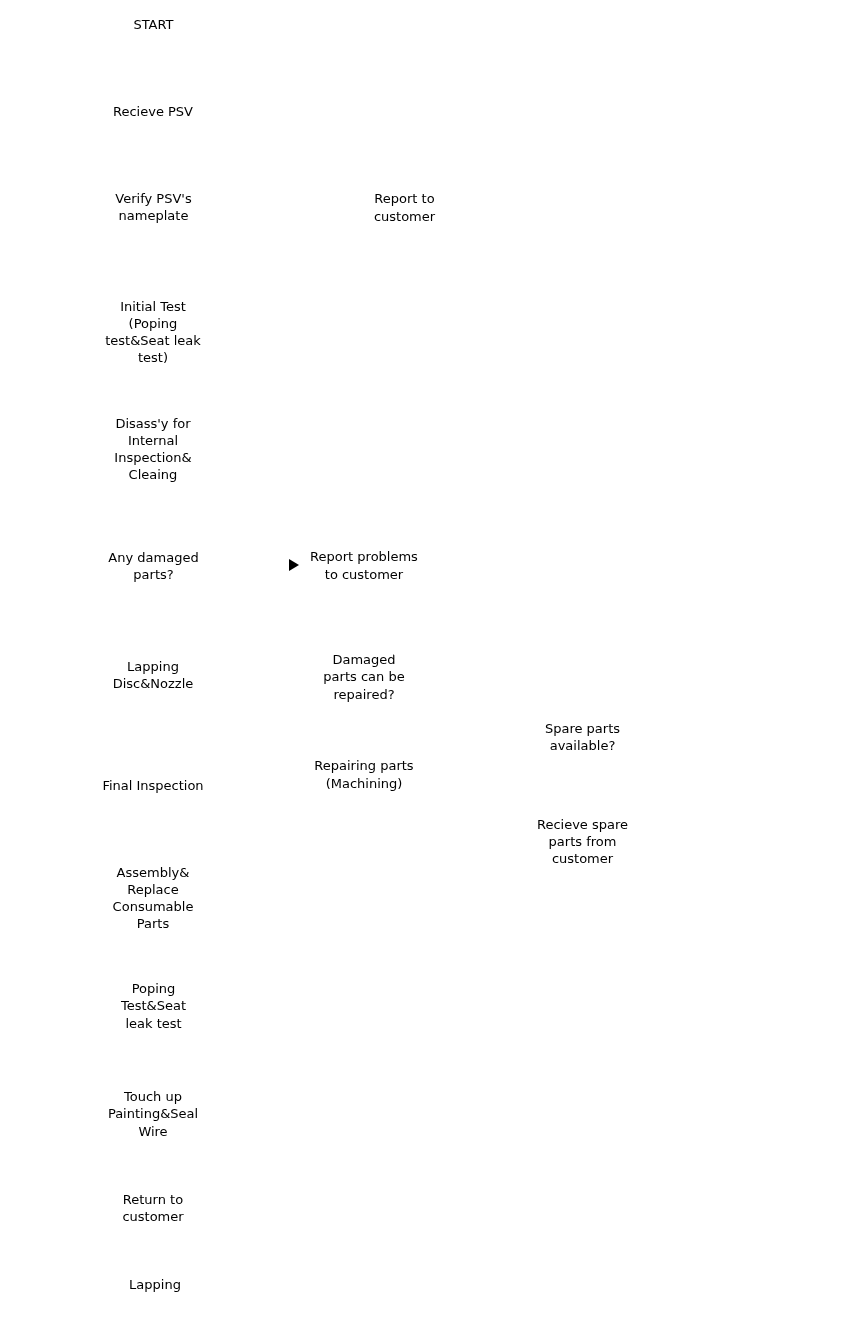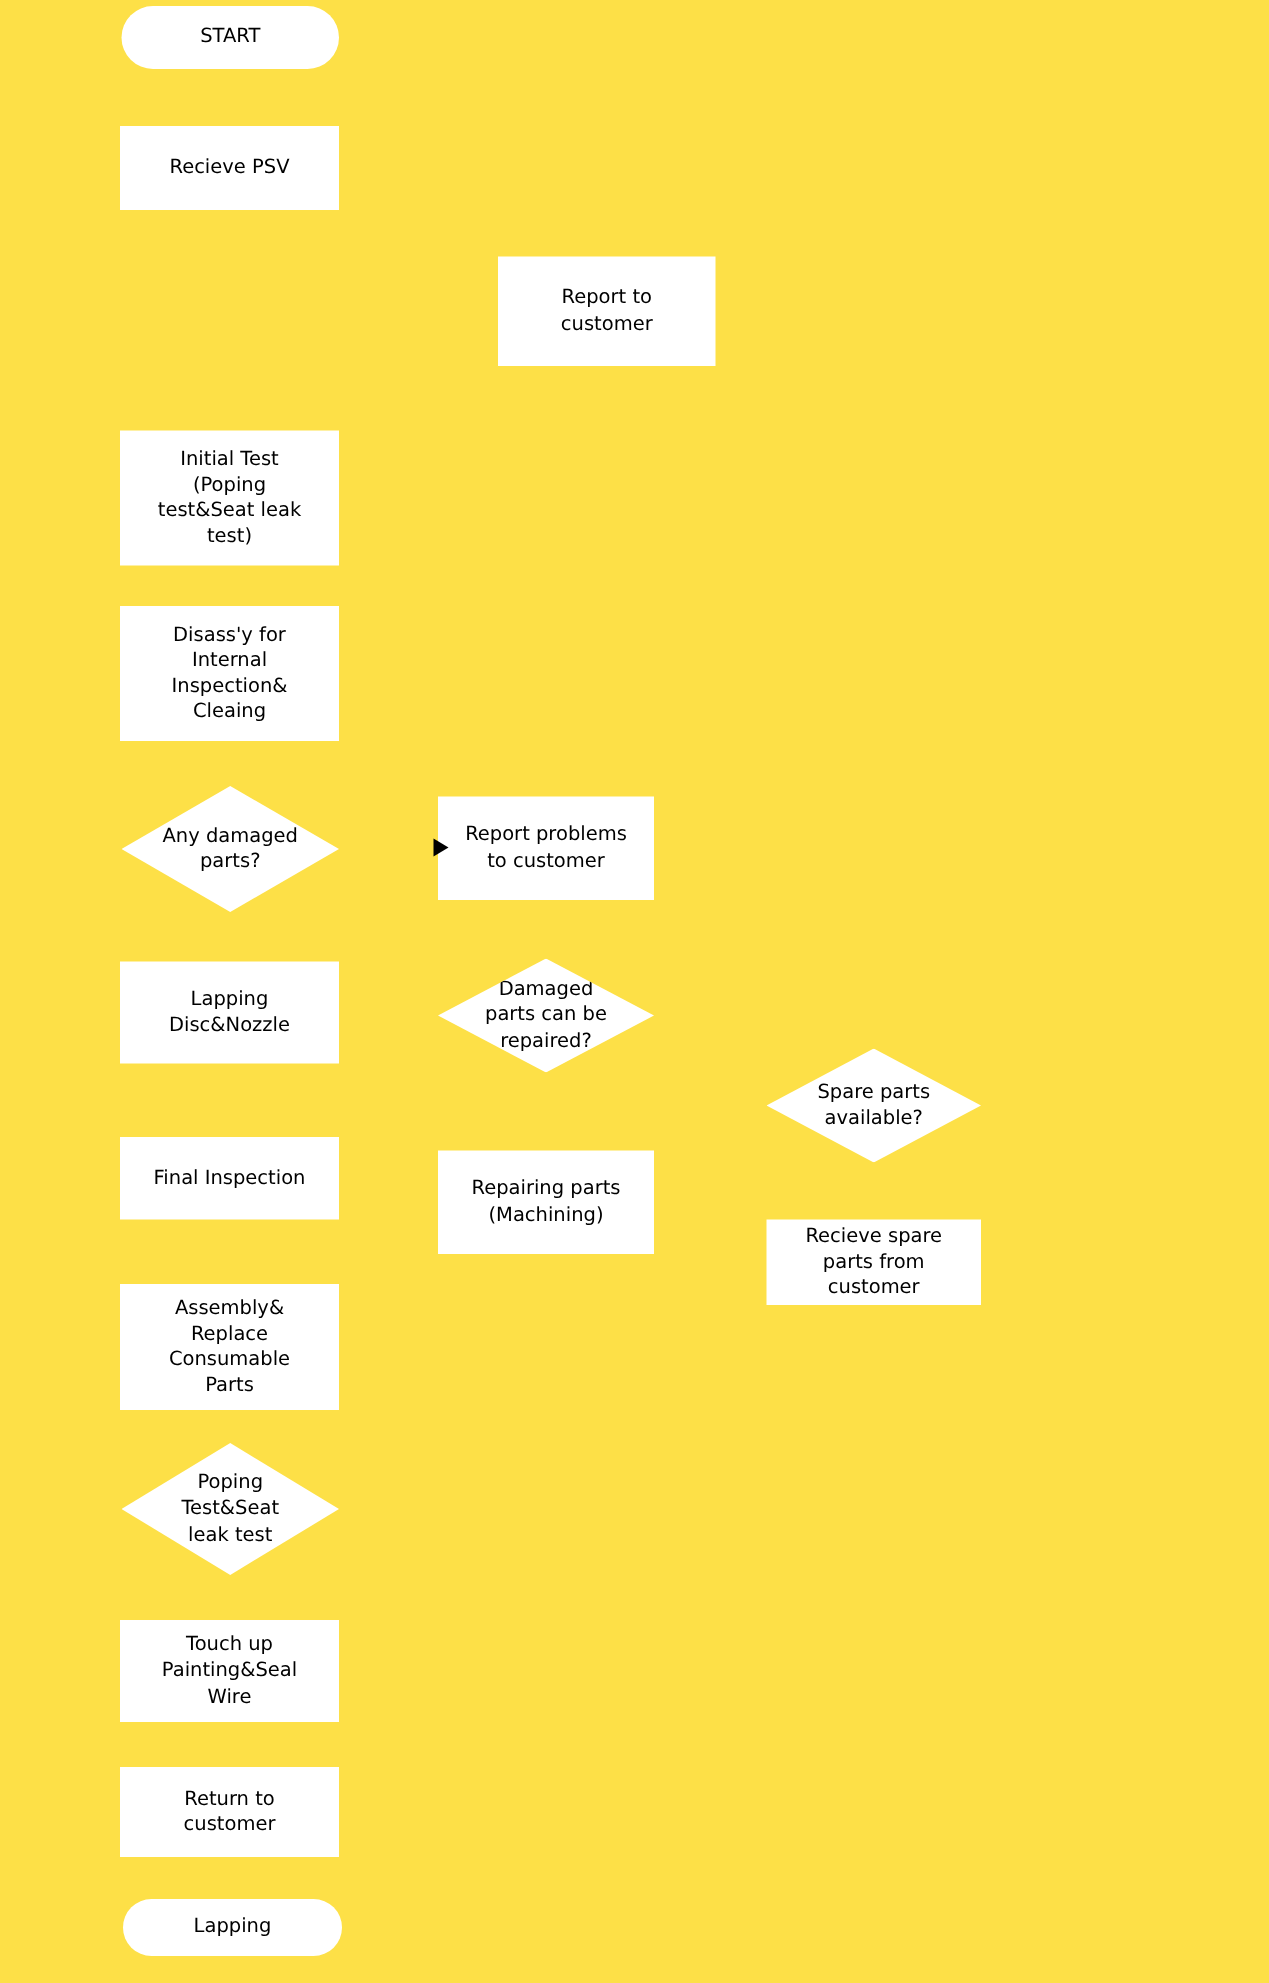--- a/index.html
+++ b/index.html
@@ -1,20 +1,20 @@
 <!DOCTYPE html>
 <html><head>
 <meta charset="utf-8">
 <style>
   html, body { margin: 0; padding: 0; background: #000000; }
   .canvas {
     position: relative;
     width: 846px;
     height: 1322px;
-    background: #fde047;
+    background: #ffffff;
     overflow: hidden;
     font-family: "DejaVu Sans", "Liberation Sans", sans-serif;
   }
   .node {
     position: absolute;
     background: #ffffff;
     color: #000000;
     display: flex;
     align-items: center;
     justify-content: center;
@@ -42,20 +42,22 @@
 </style>
 </head>
 <body>
 
 <div class="canvas">
 
   <div class="node stadium" style="left:81px; top:4px; width:145px; height:42px;">START</div>
 
   <div class="node" style="left:80px; top:84px; width:146px; height:56px;">Recieve PSV</div>
 
+  <div class="node diamond" style="left:81px; top:169px; width:145px; height:76px;">Verify PSV's
+nameplate</div>
 
   <div class="node" style="left:80px; top:287px; width:146px; height:90px;">Initial Test
 (Poping
 test&amp;Seat leak
 test)</div>
 
   <div class="node" style="left:80px; top:404px; width:146px; height:90px;">Disass'y for
 Internal
 Inspection&amp;
 Cleaing</div>
@@ -89,21 +91,21 @@
   <div class="node" style="left:332px; top:171px; width:145px; height:73px;">Report to
 customer</div>
 
   <div class="node" style="left:292px; top:531px; width:144px; height:69px;">Report problems
 to customer</div>
 
   <div class="node diamond" style="left:292px; top:639px; width:144px; height:76px;">Damaged
 parts can be
 repaired?</div>
 
-  <div class="node" style="left:292px; top:767px; width:144px; height:69px;text-align:center;">Repairing parts
+  <div class="node" style="left:292px; top:740px; width:144px; height:69px;text-align:center;">Repairing parts
 (Machining)</div>
 
   <div class="node diamond" style="left:511px; top:699px; width:143px; height:76px;">Spare parts
 available?</div>
 
   <div class="node" style="left:511px; top:813px; width:143px; height:57px;">Recieve spare
 parts from
 customer</div>
 
 

